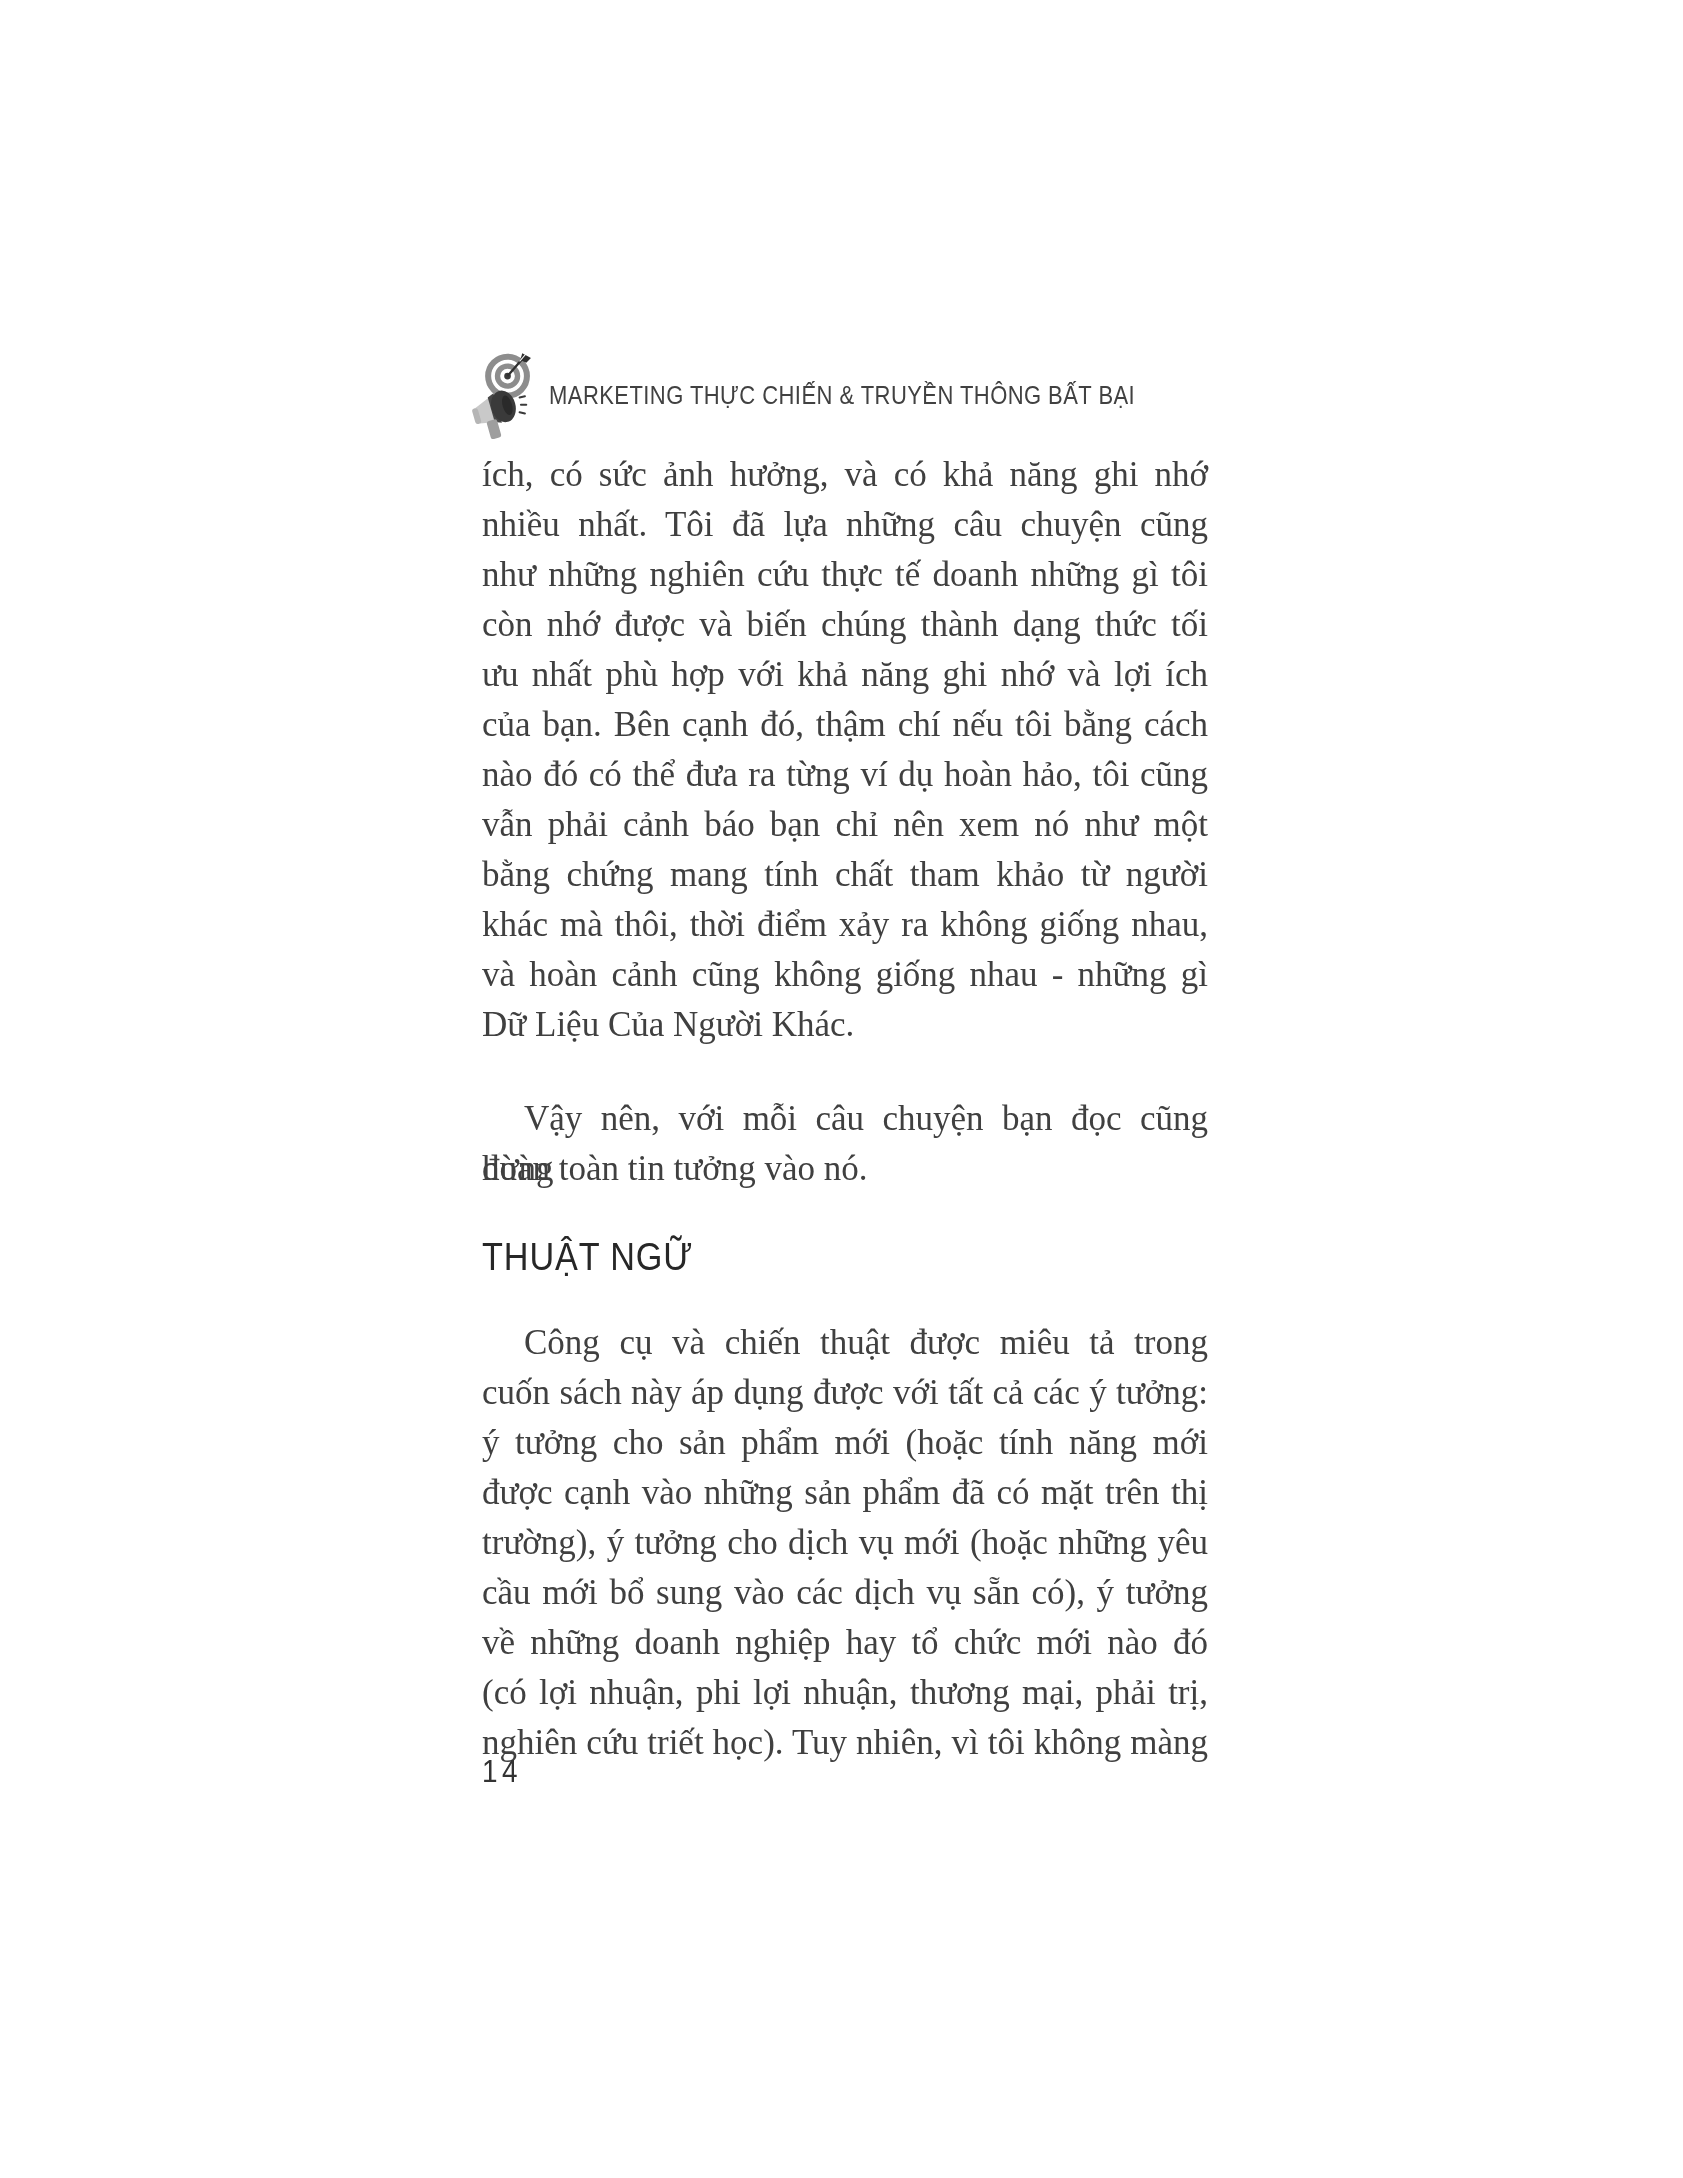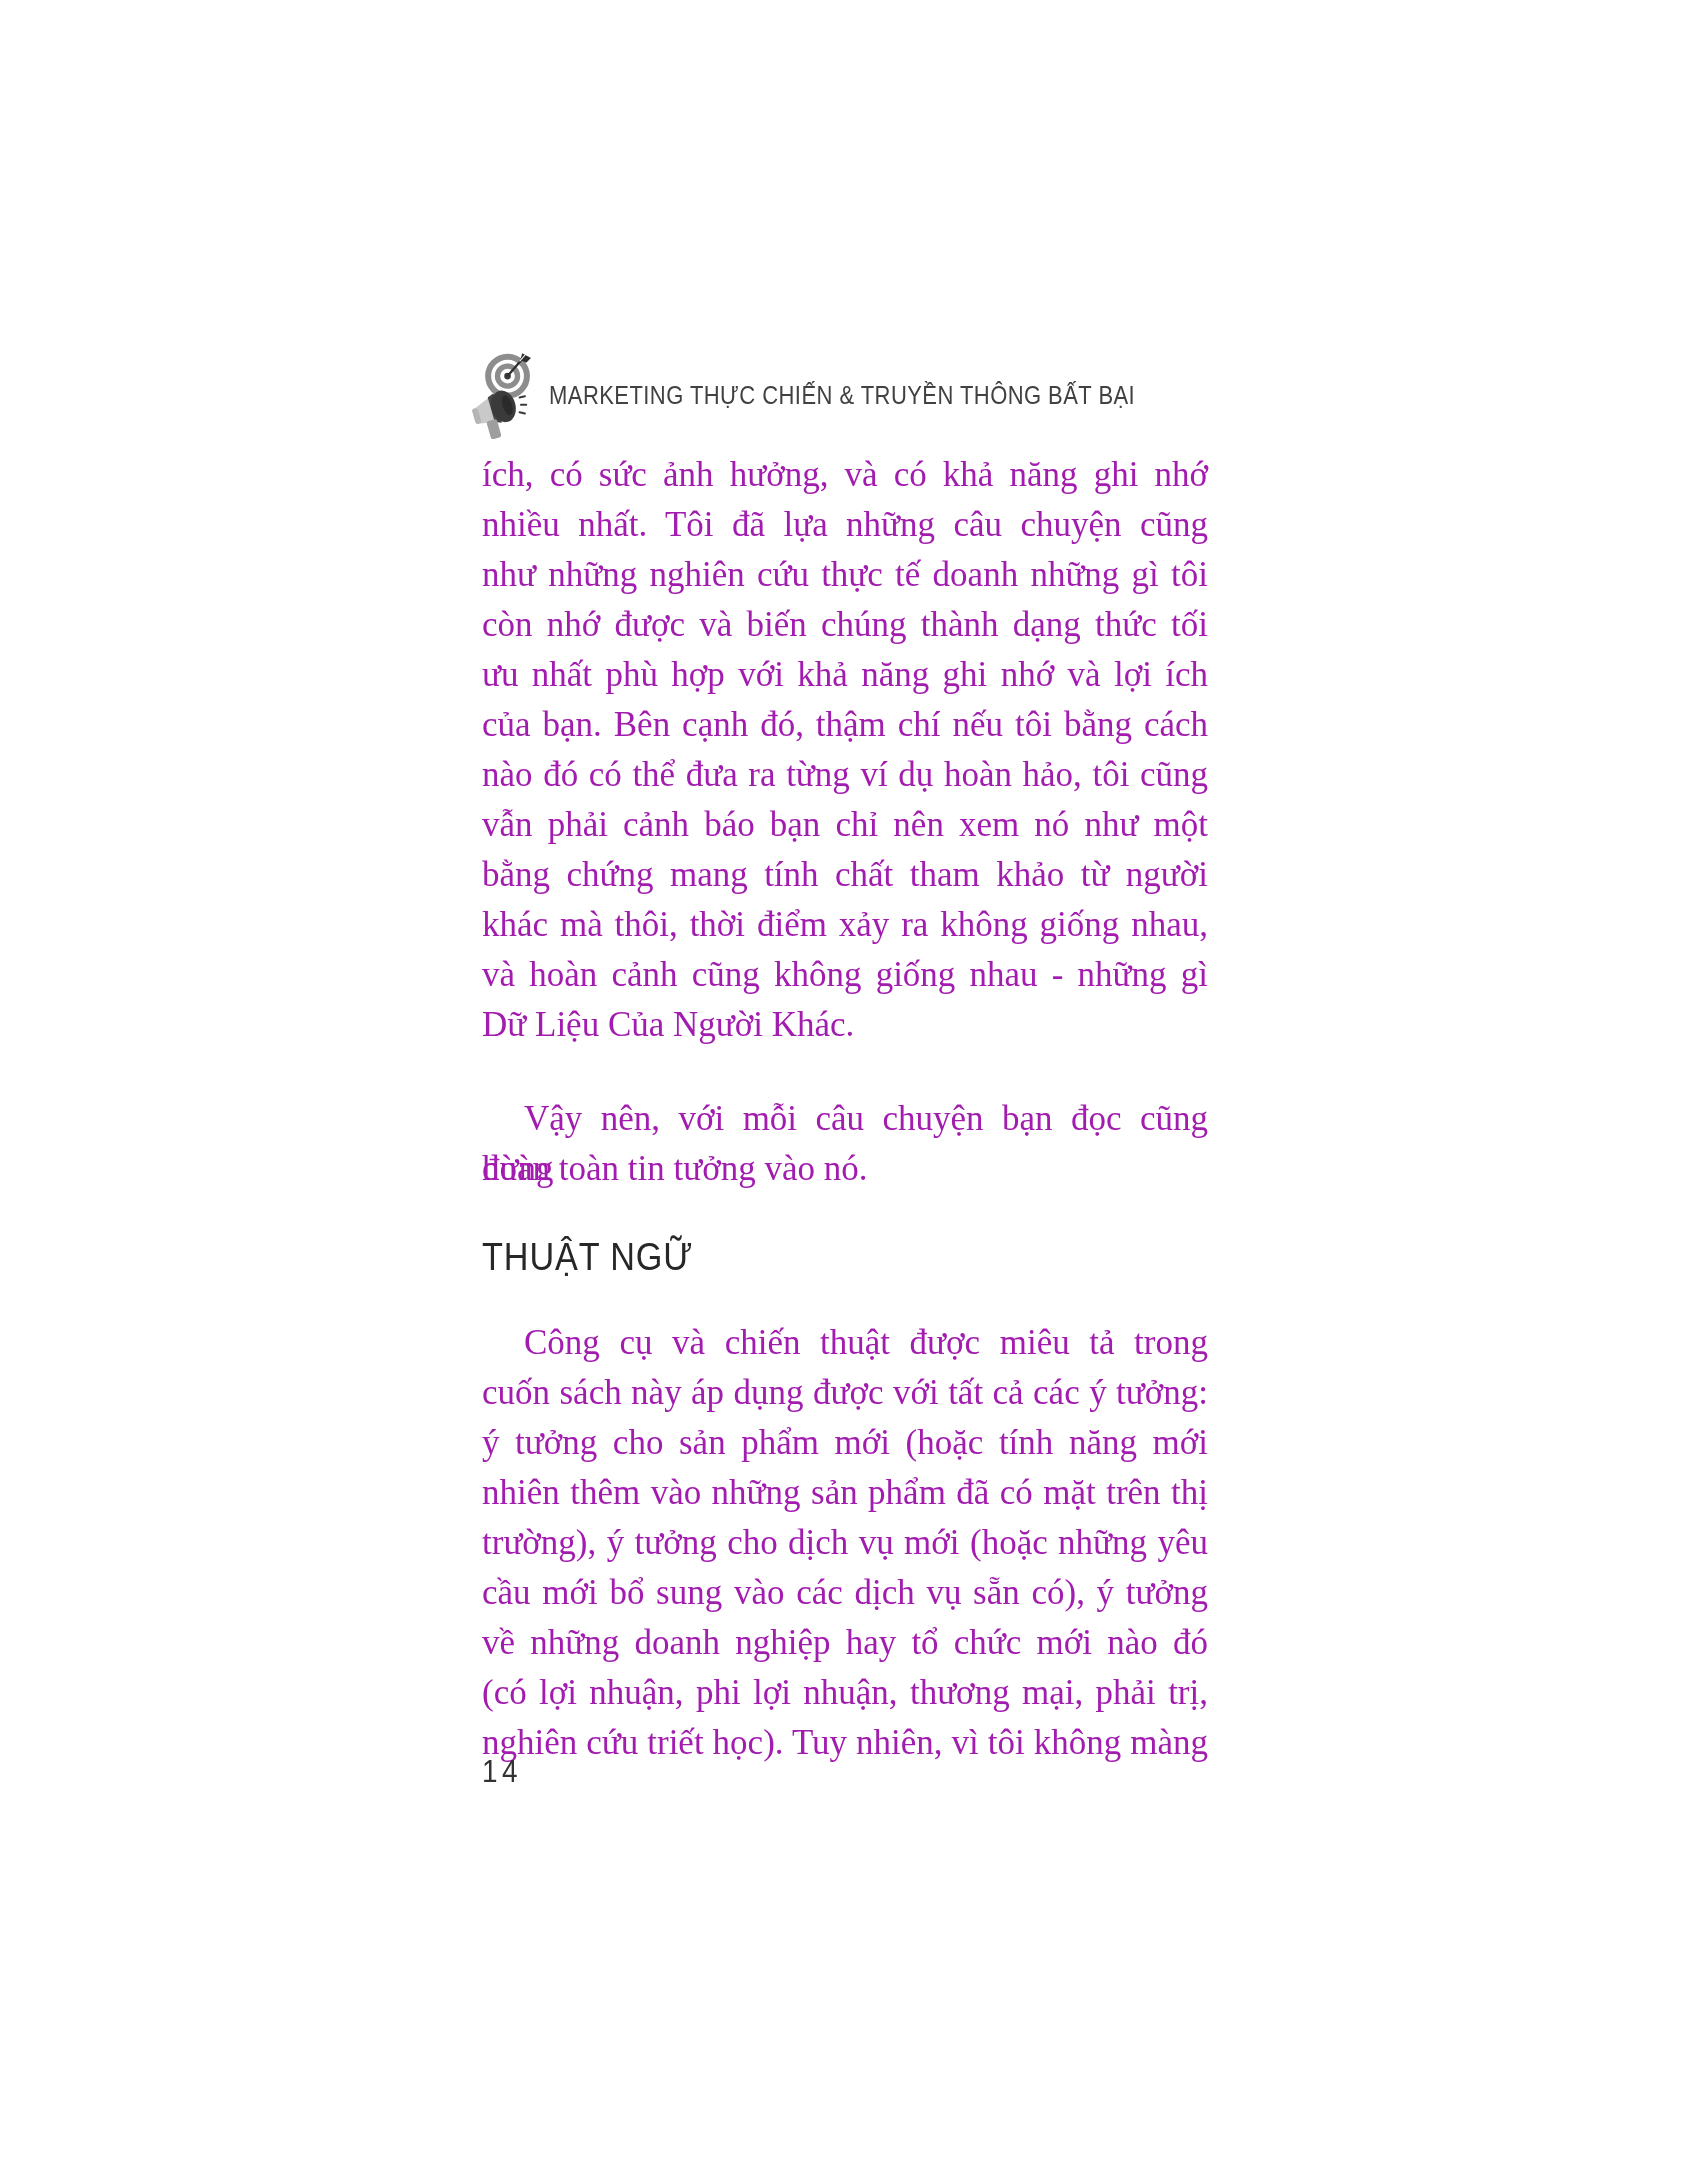--- a/index.html
+++ b/index.html
@@ -28,21 +28,21 @@
     color: #414141;
     white-space: nowrap;
     transform: scaleX(0.88);
     transform-origin: left center;
   }
   .text-block {
     position: absolute;
     left: 482px;
     width: 726px;
     font-size: 35px;
-    color: #a21caf;
+    color: #404040;
   }
   .line {
     height: 50px;
     line-height: 50px;
     text-align: justify;
     text-align-last: justify;
     white-space: normal;
   }
   .indent-first .line:first-child { text-indent: 42px; }
   #para1 { top: 450px; }
@@ -125,21 +125,21 @@
       <div class="line">Vậy nên, với mỗi câu chuyện bạn đọc cũng đừng</div>
       <div class="line" style="text-align-last: left;">hoàn toàn tin tưởng vào nó.</div>
     </div>
 
   <div class="section-heading">THUẬT NGỮ</div>
 
   <div id="para3" class="text-block indent-first">
       <div class="line">Công cụ và chiến thuật được miêu tả trong</div>
       <div class="line">cuốn sách này áp dụng được với tất cả các ý tưởng:</div>
       <div class="line">ý tưởng cho sản phẩm mới (hoặc tính năng mới</div>
-      <div class="line">nhiên thêm vào những sản phẩm đã có mặt trên thị</div>
+      <div class="line">được cạnh vào những sản phẩm đã có mặt trên thị</div>
       <div class="line">trường), ý tưởng cho dịch vụ mới (hoặc những yêu</div>
       <div class="line">cầu mới bổ sung vào các dịch vụ sẵn có), ý tưởng</div>
       <div class="line">về những doanh nghiệp hay tổ chức mới nào đó</div>
       <div class="line">(có lợi nhuận, phi lợi nhuận, thương mại, phải trị,</div>
       <div class="line" style="text-align-last: justify;">nghiên cứu triết học). Tuy nhiên, vì tôi không màng</div>
     </div>
 
   <div class="page-number">14</div>
 
 </div>

